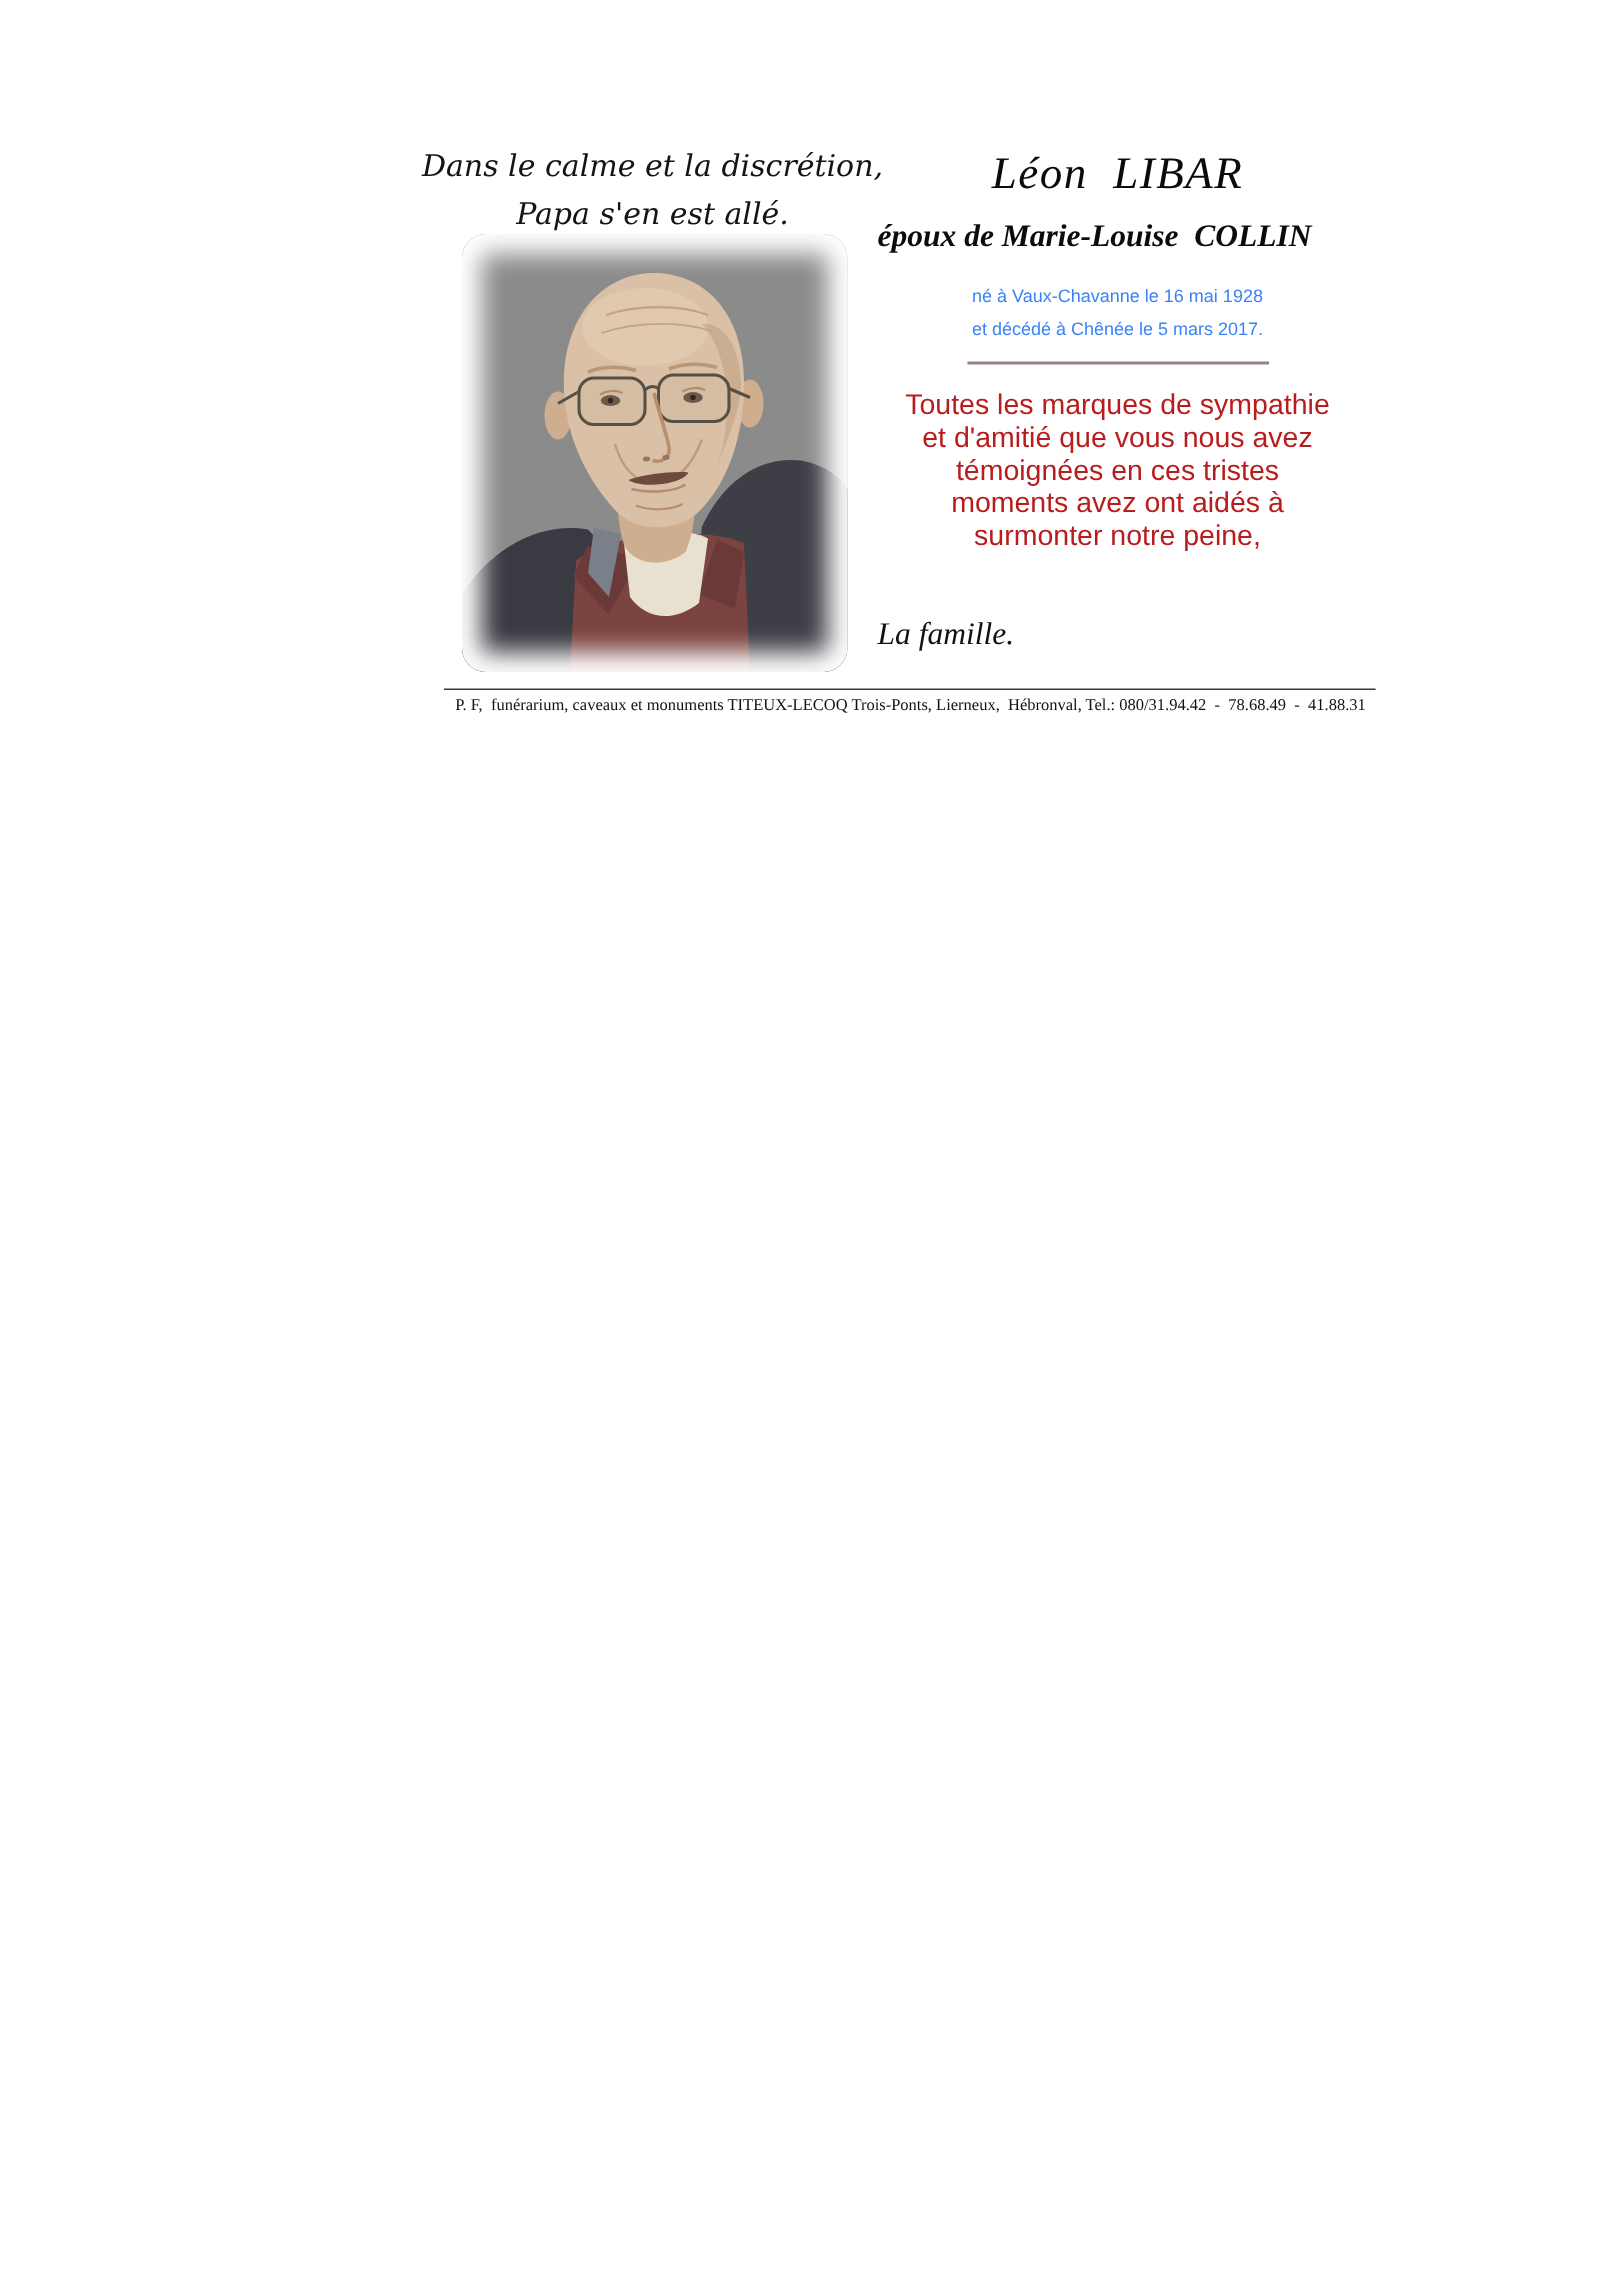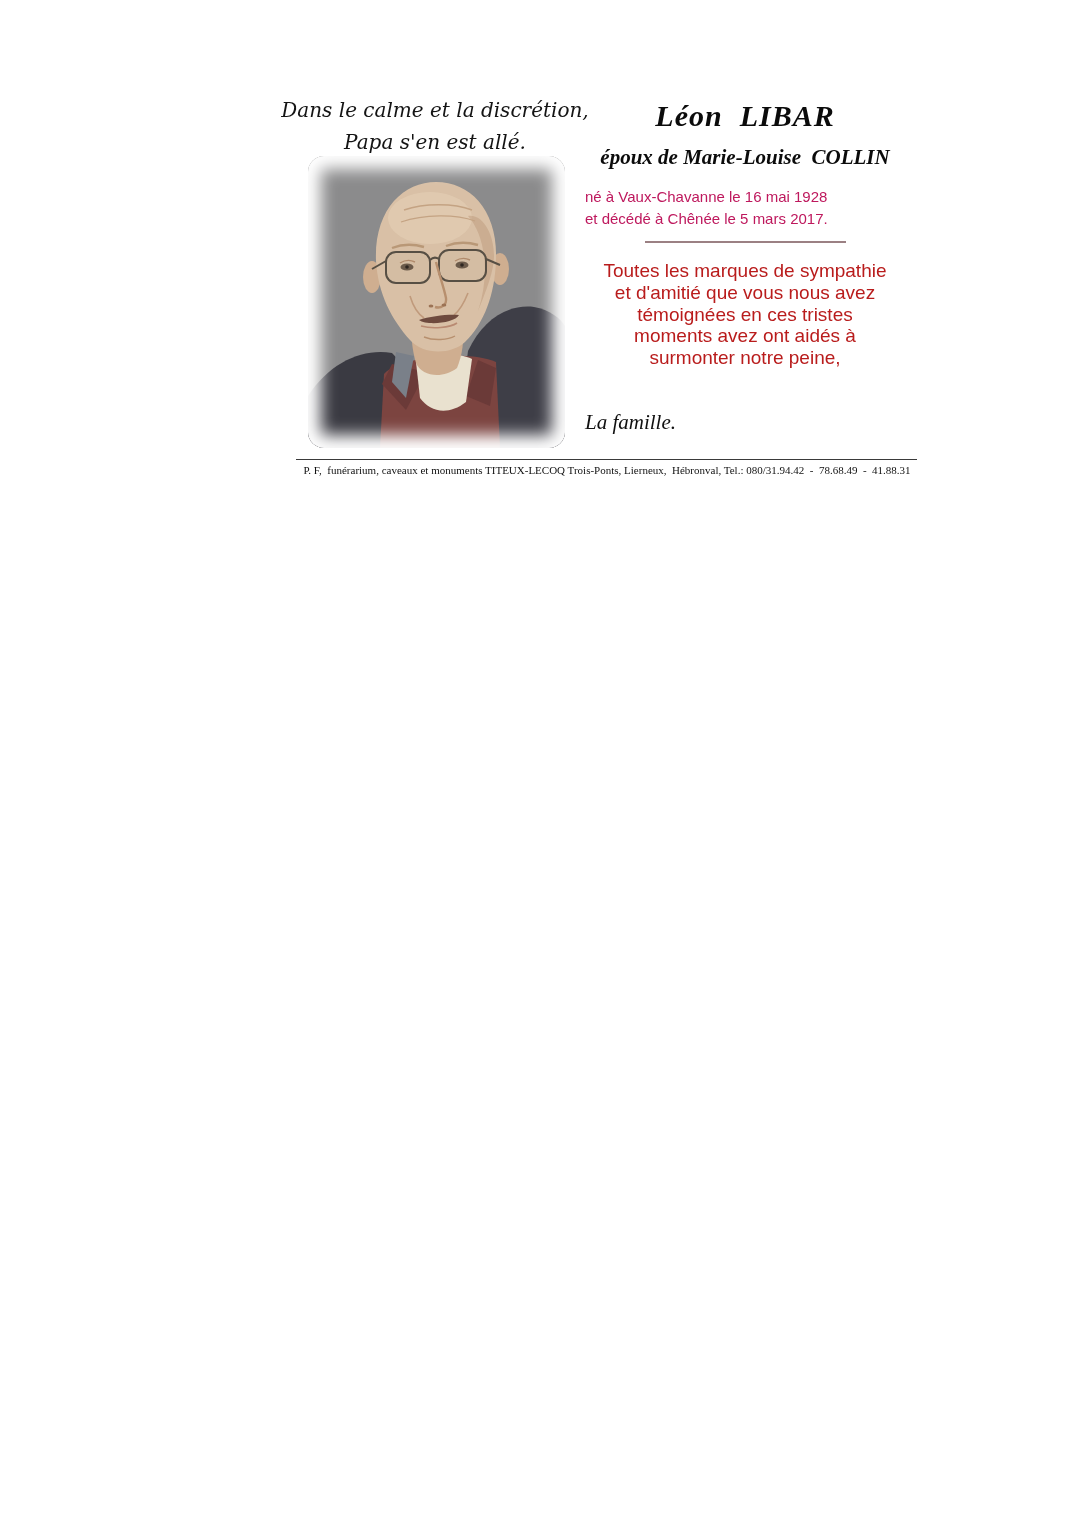--- a/index.html
+++ b/index.html
@@ -58,49 +58,49 @@
     height: 460px;
   }
   .name {
     position: absolute;
     top: 99px;
     left: 0;
     width: 100%;
     margin: 0;
     text-align: center;
     font-family: "Liberation Serif", serif;
-    font-weight: bold;
+    font-weight: normal;
     font-style: italic;
     font-size: 30px;
     letter-spacing: 1px;
     white-space: pre;
     color: #0b0b0b;
   }
   .relation {
     position: absolute;
     top: 145px;
     left: 0;
     width: 100%;
-    text-align: center;
     font-family: "Liberation Serif", serif;
     font-weight: bold;
     font-style: italic;
     font-size: 21px;
     white-space: pre;
     color: #0b0b0b;
   }
   .dates {
     position: absolute;
     top: 186px;
     left: 0;
     width: 100%;
+    text-align: center;
     font-family: "Liberation Sans", sans-serif;
-    font-size: 15px;
+    font-size: 12px;
     line-height: 22px;
-    color: #be185d;
+    color: #3b82f6;
   }
   .separator {
     position: absolute;
     top: 241px;
     left: 0;
     right: 0;
     margin: 0 auto;
     width: 201px;
     height: 2px;
     background: #9b8083;

